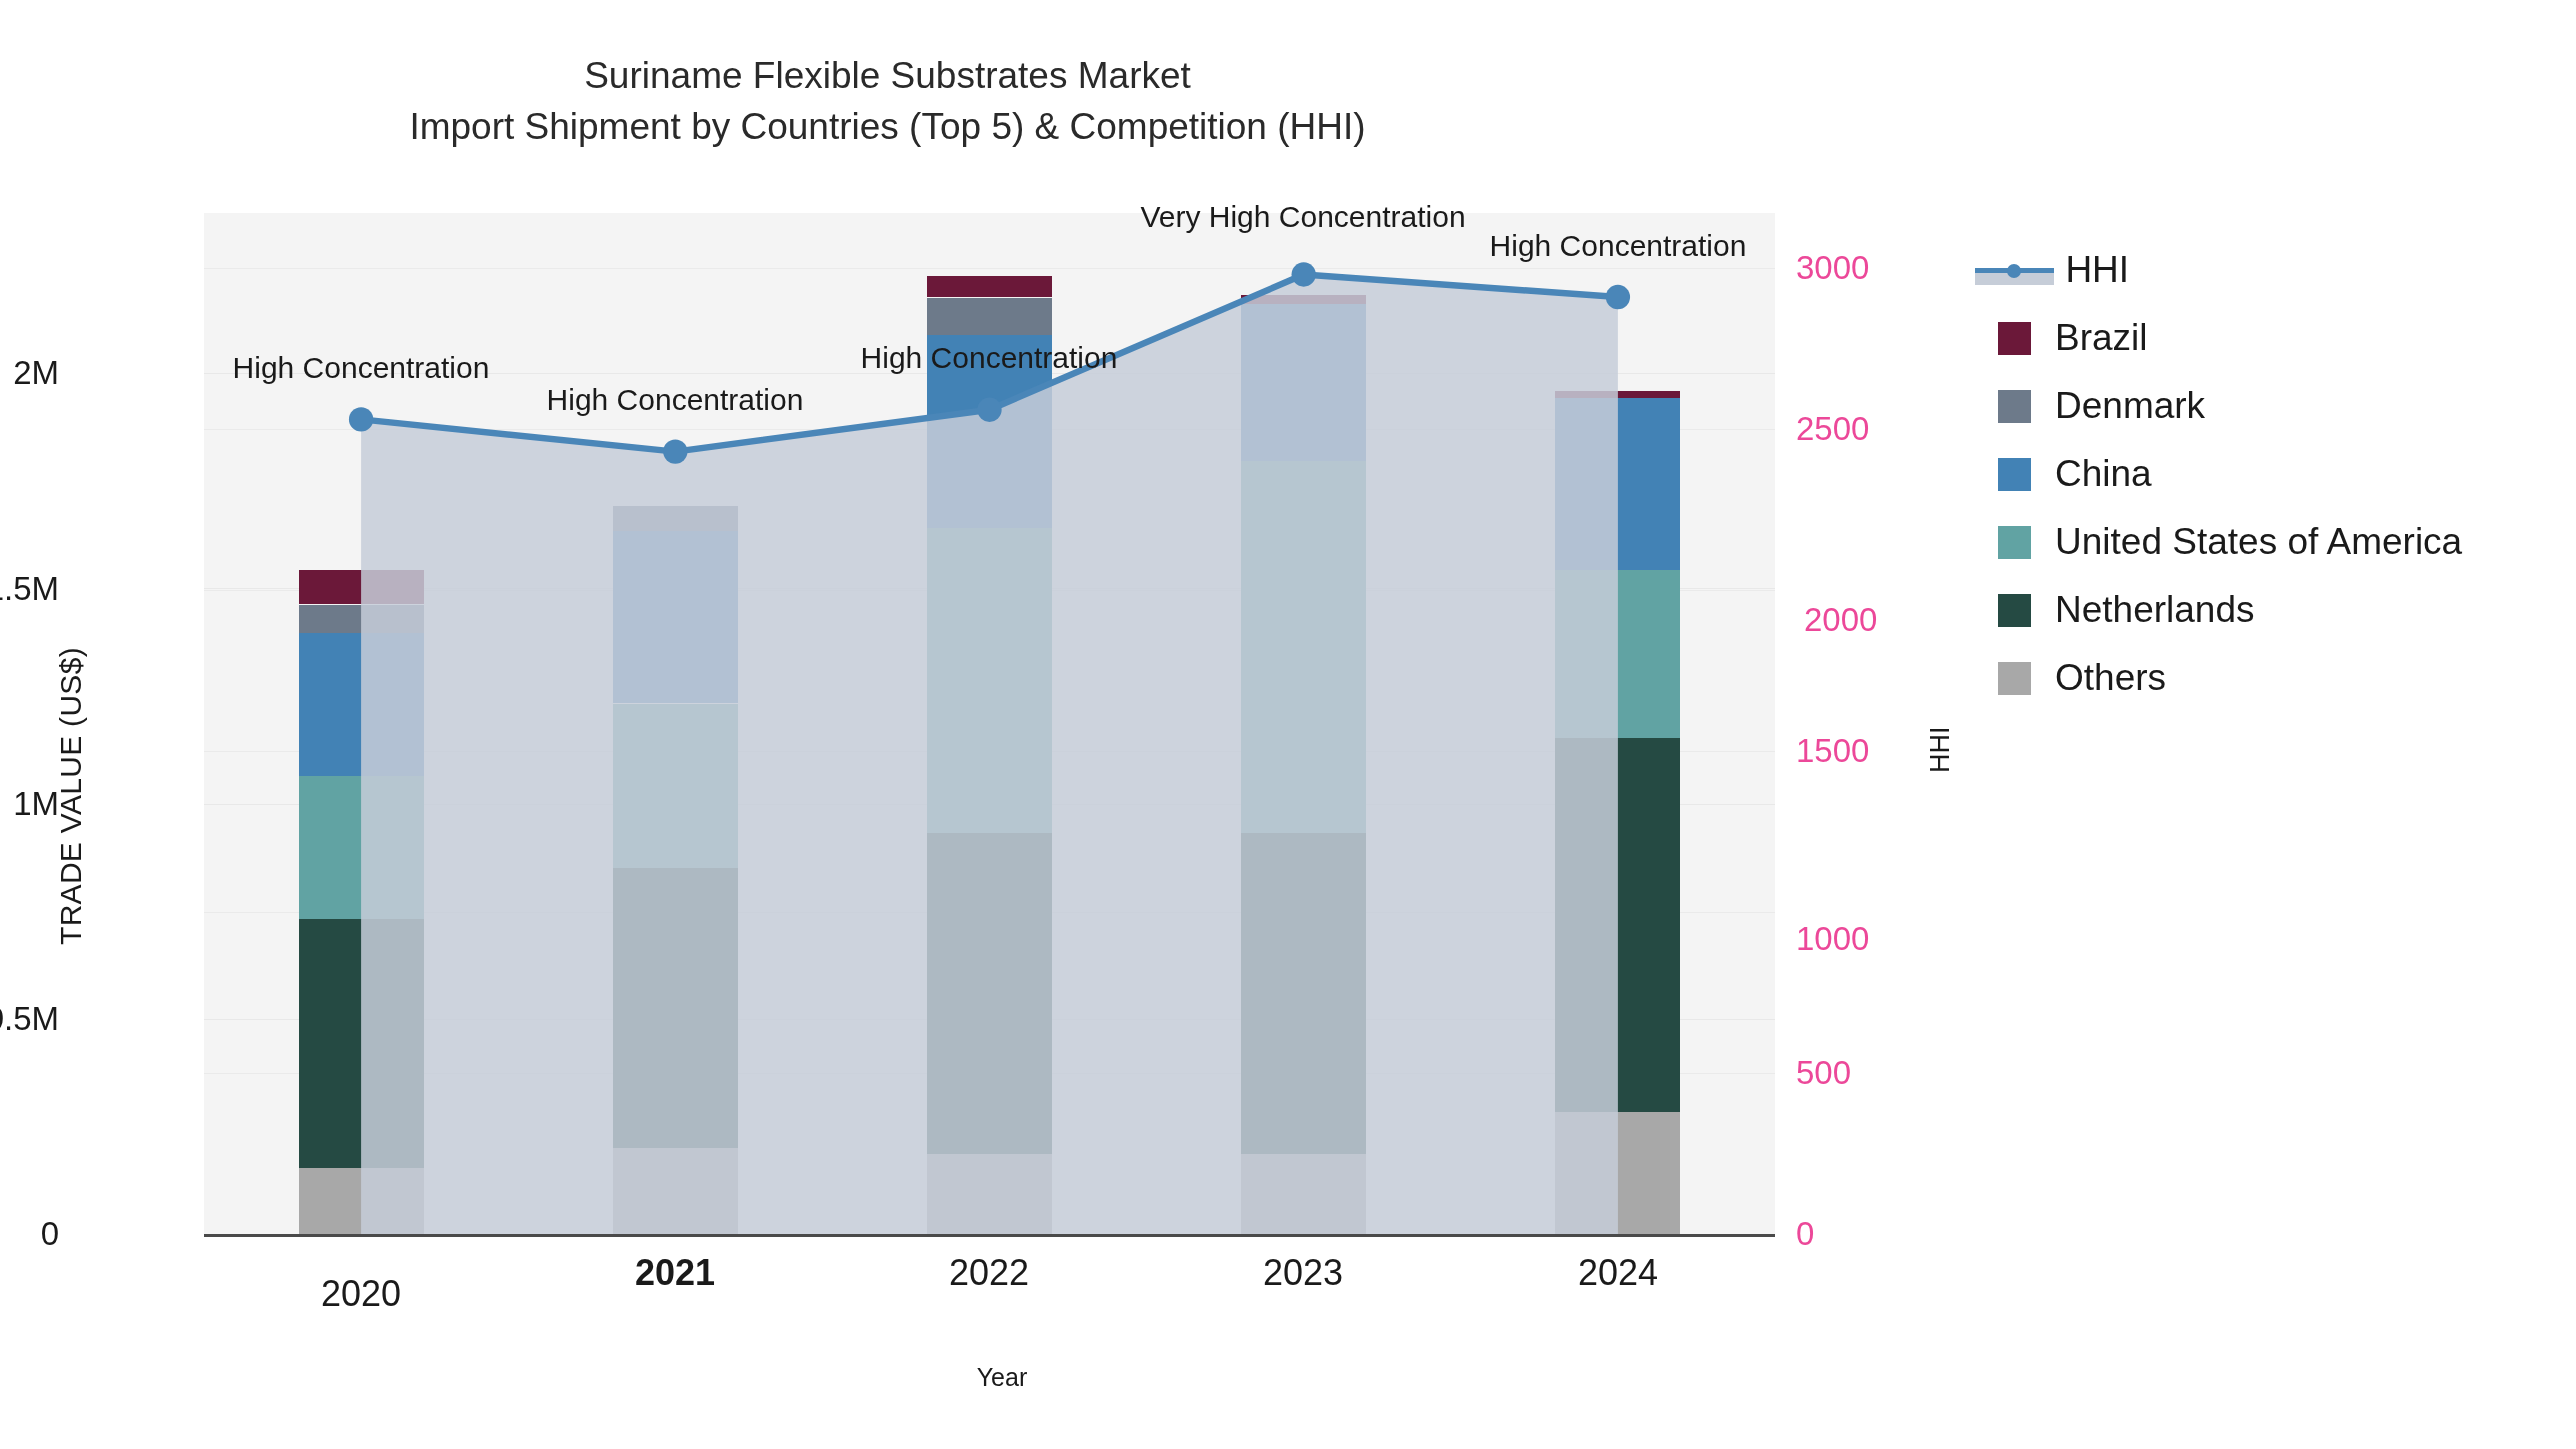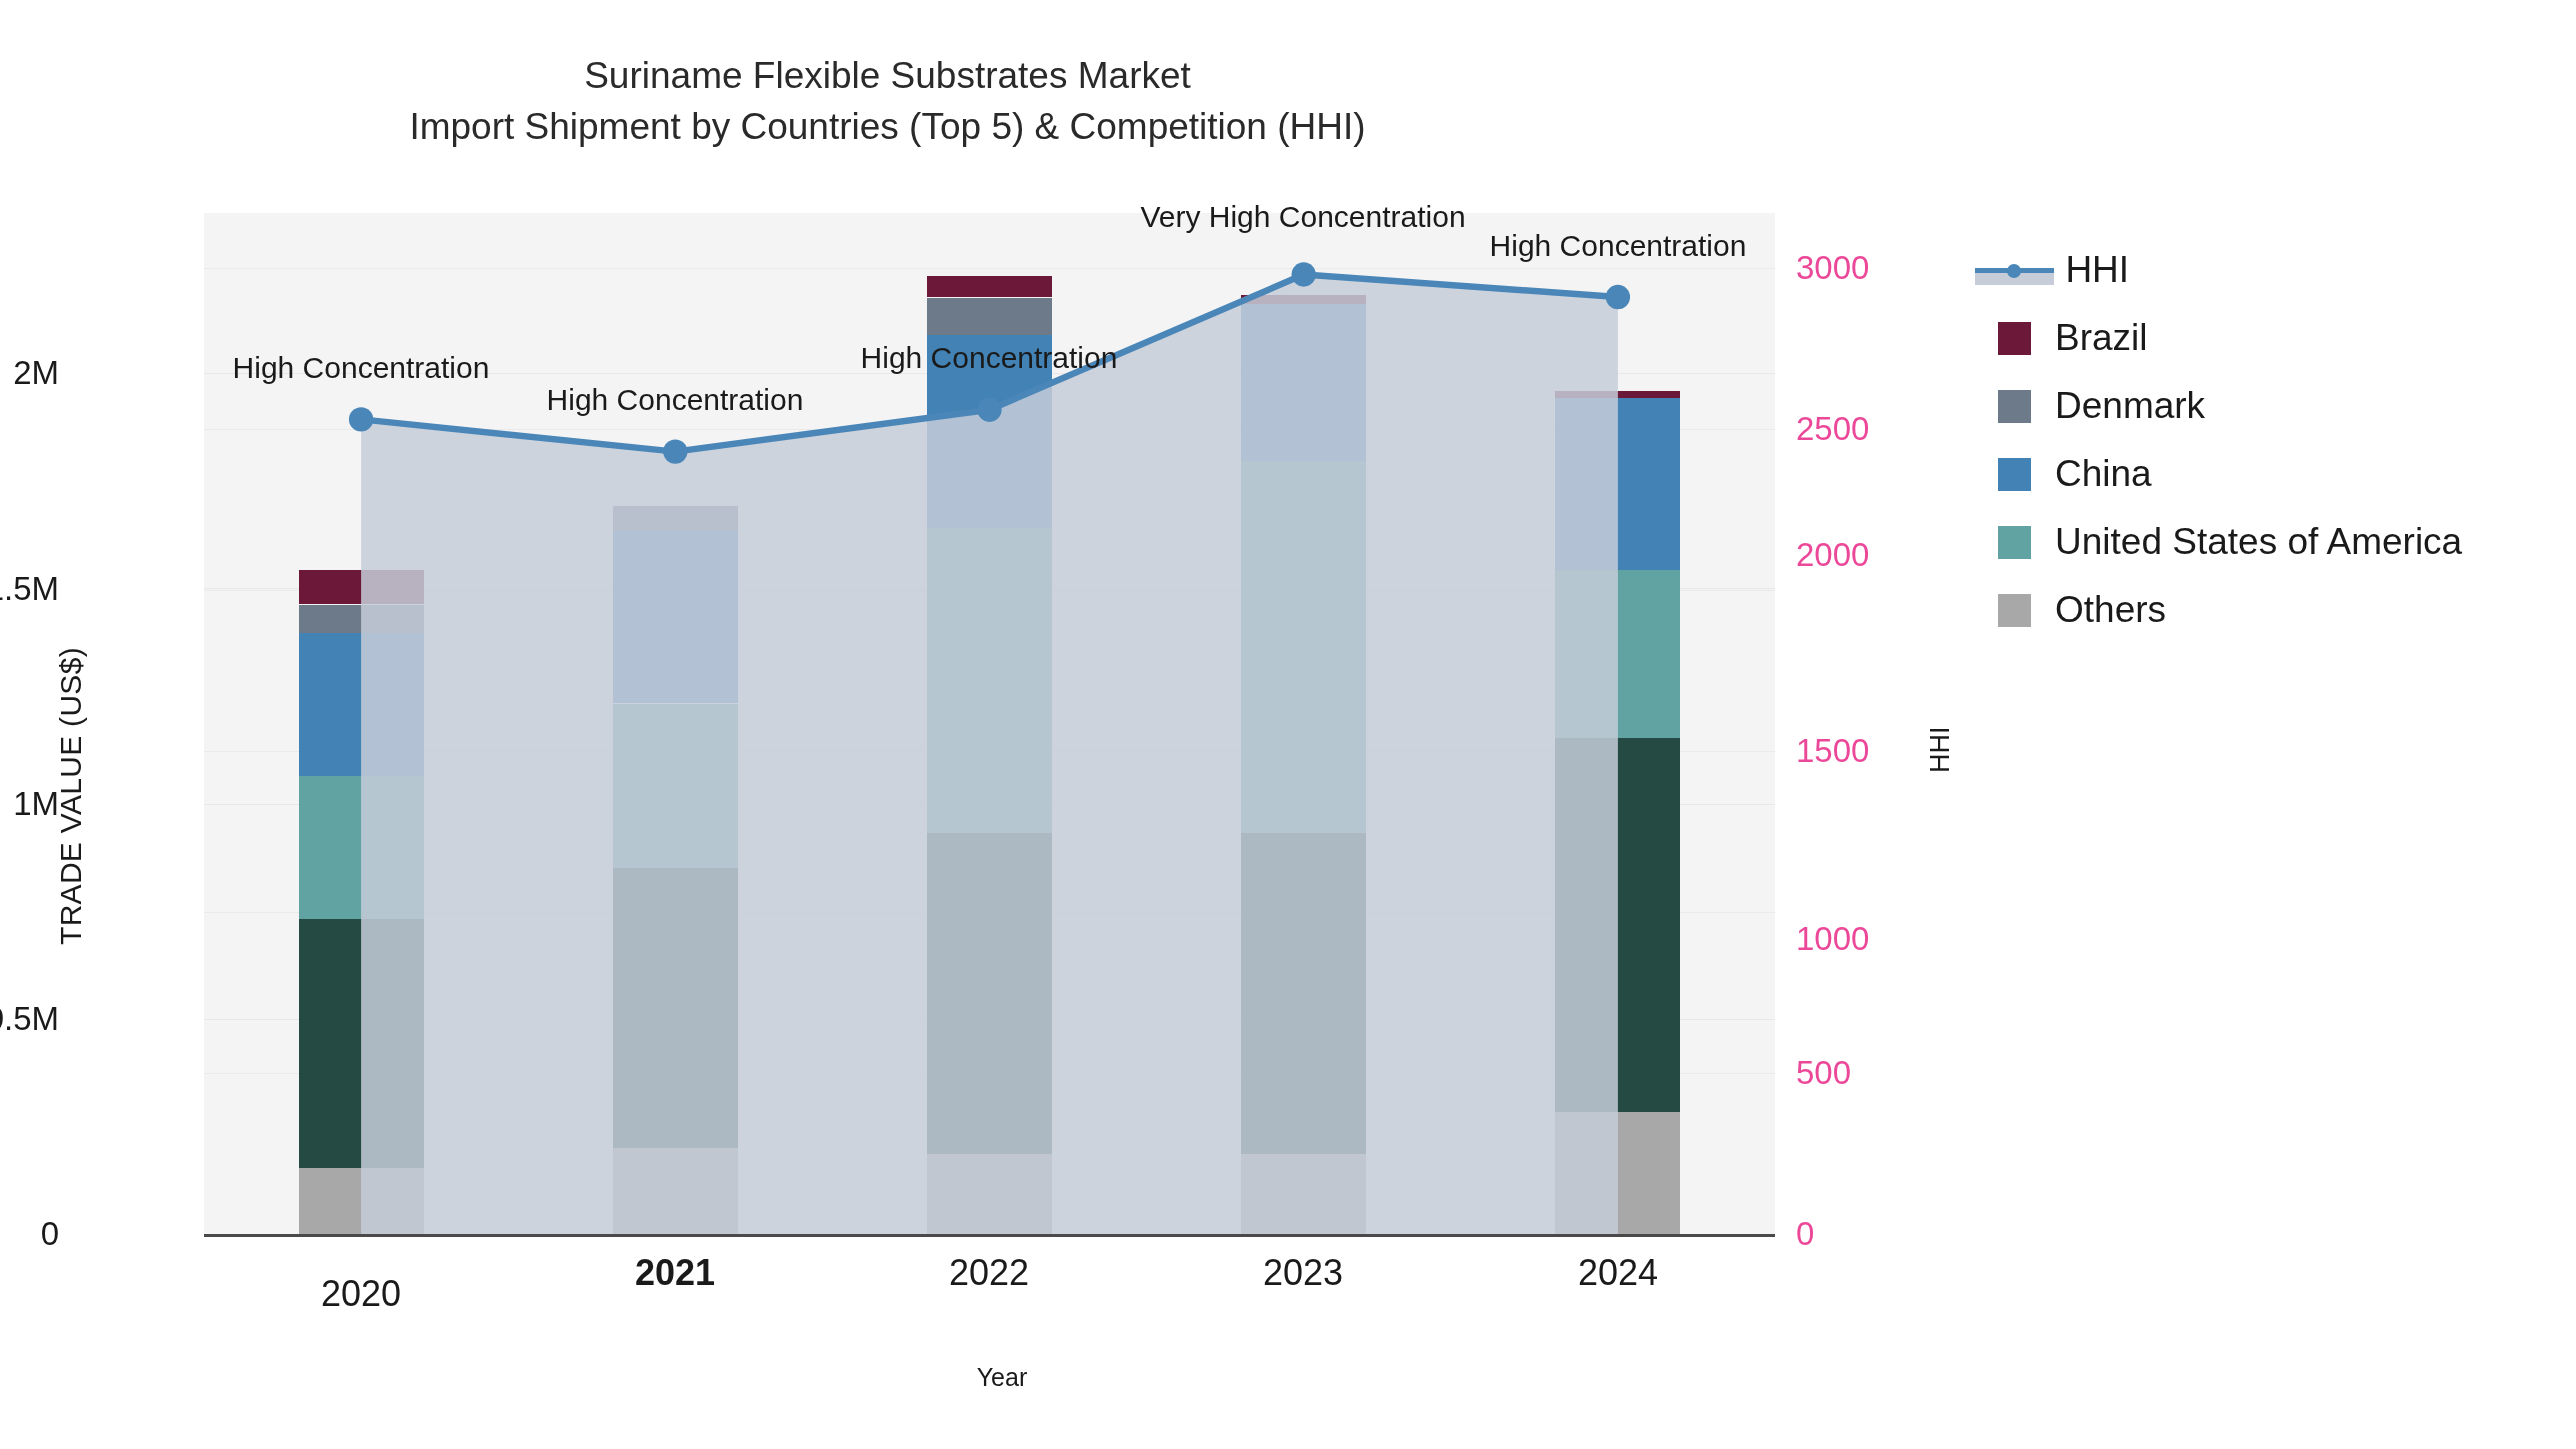--- a/index.html
+++ b/index.html
@@ -138,21 +138,21 @@
   <div id="tick-layer">
       <div class="ytick-l" style="top: 1234px;">0</div>
       <div class="ytick-l" style="top: 1019px;">0.5M</div>
       <div class="ytick-l" style="top: 804px;">1M</div>
       <div class="ytick-l" style="top: 589px;">1.5M</div>
       <div class="ytick-l" style="top: 373px;">2M</div>
       <div class="ytick-r" style="top: 1234px;">0</div>
       <div class="ytick-r" style="top: 1073px;">500</div>
       <div class="ytick-r" style="top: 912px; margin-top: 27px;">1000</div>
       <div class="ytick-r" style="top: 751px;">1500</div>
-      <div class="ytick-r" style="top: 555px;">2000</div>
+      <div class="ytick-r" style="top: 620px; margin-left: 8px;">2000</div>
       <div class="ytick-r" style="top: 429px;">2500</div>
       <div class="ytick-r" style="top: 268px;">3000</div>
       <div class="xtick" style="left: 361px; margin-top: 21px;">2020</div>
       <div class="xtick" style="left: 675px; font-weight: bold;">2021</div>
       <div class="xtick" style="left: 989px;">2022</div>
       <div class="xtick" style="left: 1303px;">2023</div>
       <div class="xtick" style="left: 1618px;">2024</div>
     </div>
 
   <div class="axis-label-left" id="ylabel-left" style="left:54px;top:945px;">TRADE VALUE (US$)</div>
@@ -178,19 +178,23 @@
       </div>
       <div class="legend-row">
         <span class="legend-swatch" style="background: rgb(66, 130, 181); margin-left: 23px;"></span>
         <span class="legend-label">China</span>
       </div>
       <div class="legend-row">
         <span class="legend-swatch" style="background: rgb(97, 163, 163); margin-left: 23px;"></span>
         <span class="legend-label">United States of America</span>
       </div>
       <div class="legend-row">
+        <span class="legend-swatch" style="background: rgb(37, 74, 67); margin-left: 23px;"></span>
+        <span class="legend-label">Netherlands</span>
+      </div>
+      <div class="legend-row">
         <span class="legend-swatch" style="background: rgb(168, 168, 168); margin-left: 23px;"></span>
         <span class="legend-label">Others</span>
       </div>
     </div>
 
 </div>
 
 
 </body></html>

